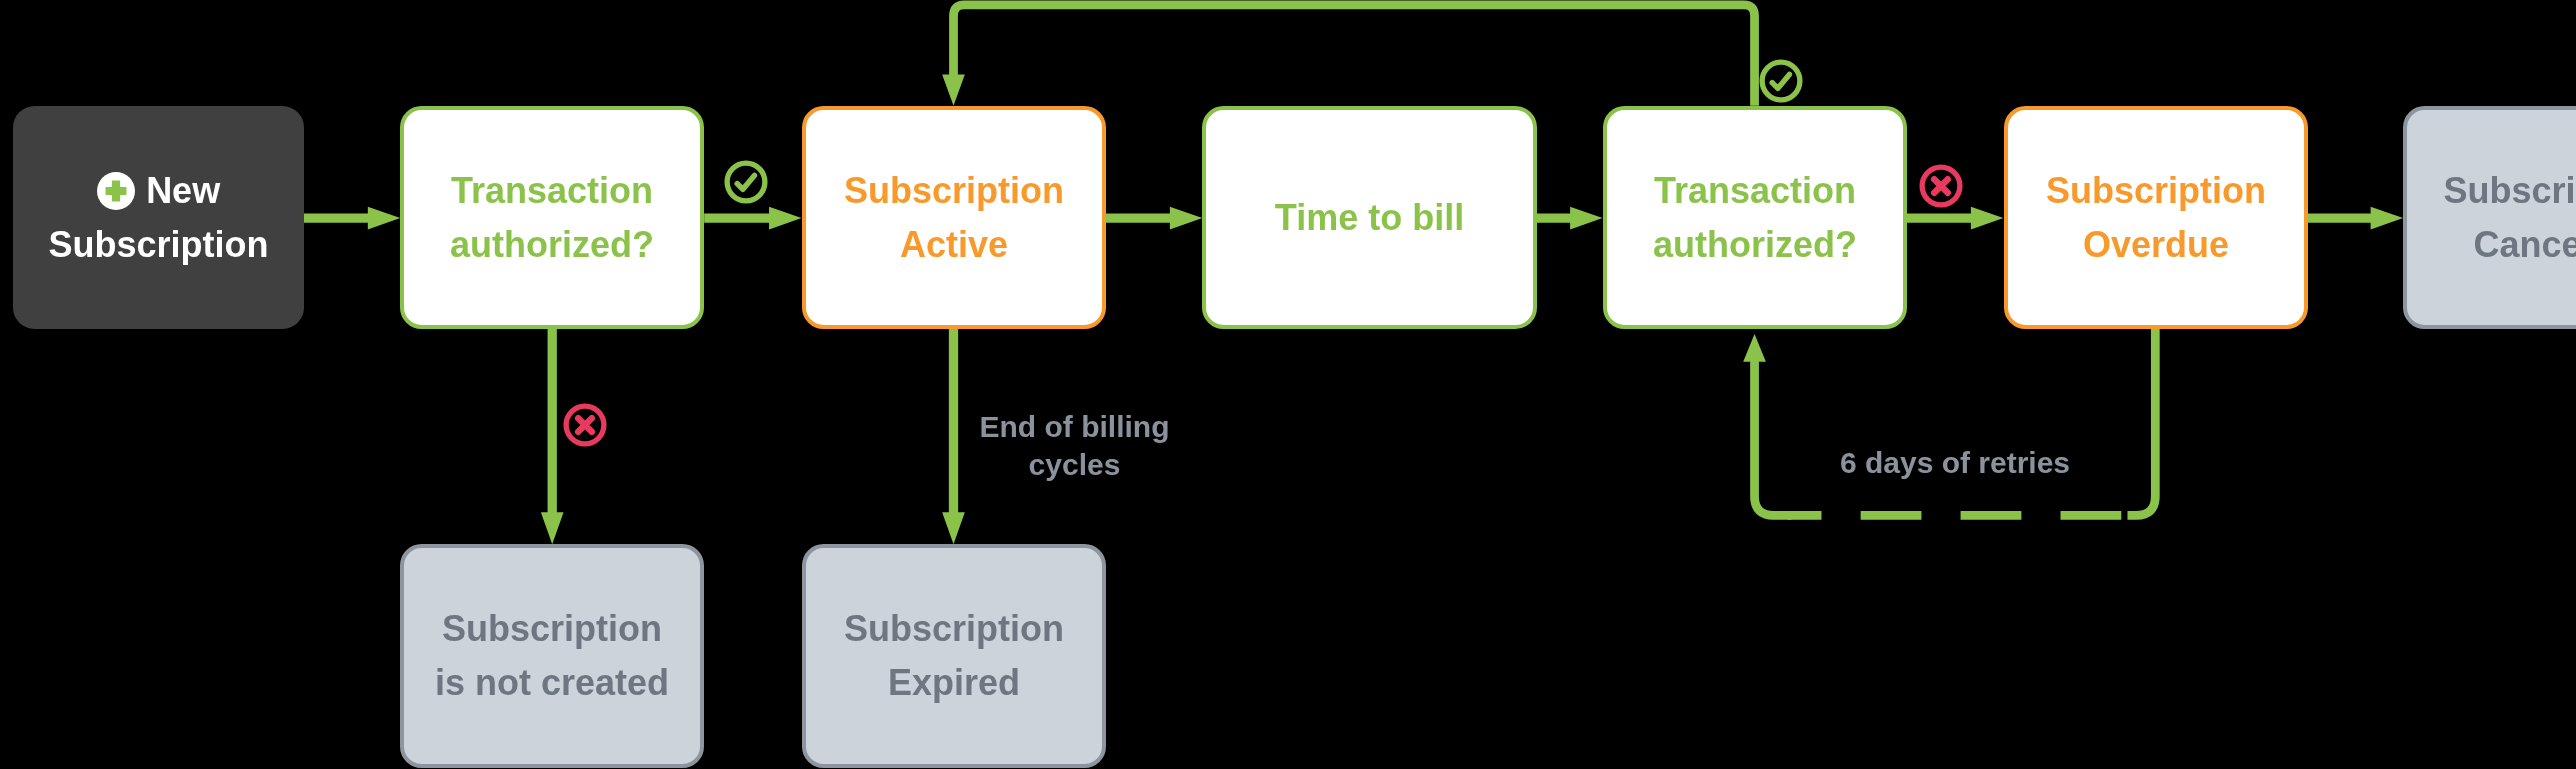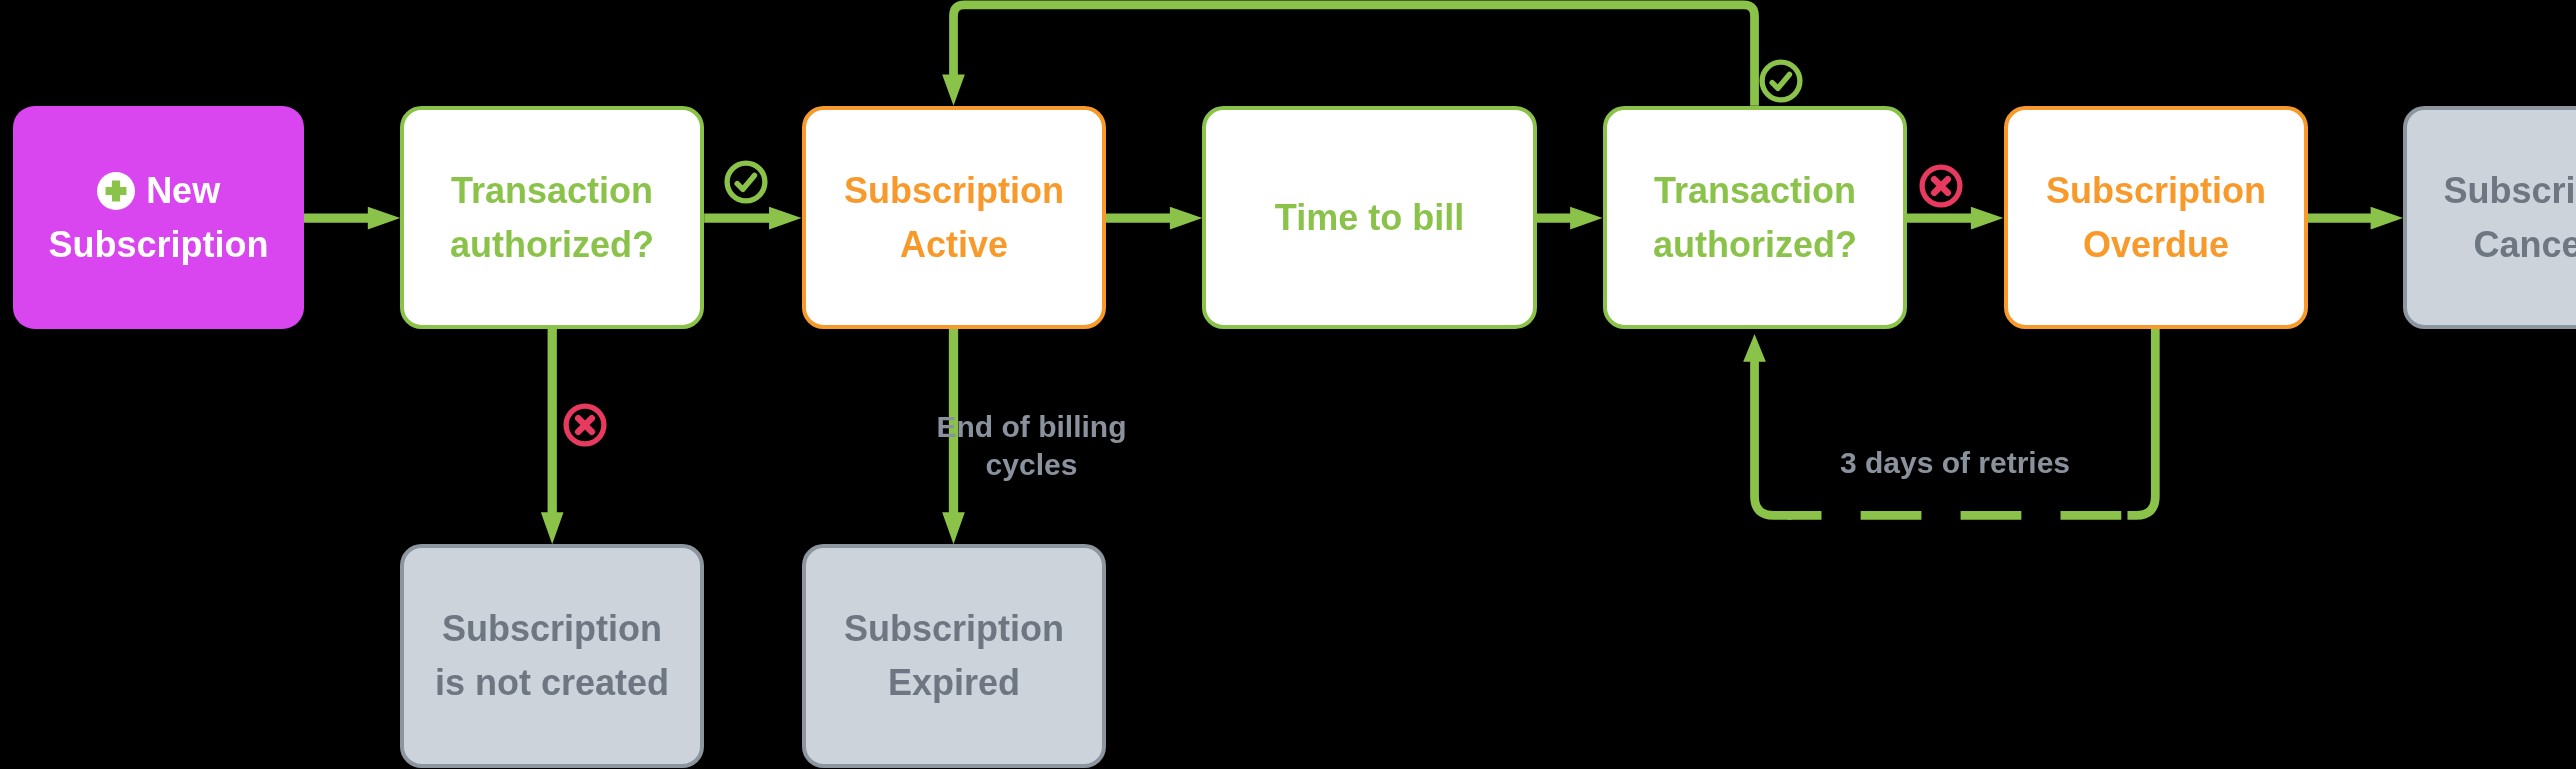--- a/index.html
+++ b/index.html
@@ -2,21 +2,21 @@
 <html style="font-size:8.2px"><head>
 <meta charset="utf-8">
 <style>
   html,body{margin:0;padding:0;background:#000;}
   #stage{position:relative;width:2707px;height:770px;background:#000;overflow:hidden;
          font-family:"Liberation Sans","DejaVu Sans",sans-serif;font-weight:700;}
   .node{position:absolute;box-sizing:border-box;border-radius:21.6px;
         display:flex;align-items:center;justify-content:center;text-align:center;
         font-size:36px;line-height:1.5;}
   .node-label{white-space:pre-line;}
-  .green-solid{background:#d946ef;color:#FFFFFF;}
+  .green-solid{background:#404040;color:#FFFFFF;}
   .green-outline{background:#FFFFFF;border:4.6px solid #8BC34A;color:#8BC34A;}
   .orange-outline{background:#FFFFFF;border:4.6px solid #F89A2B;color:#F89A2B;}
   .gray-solid{background:#CDD3DB;border:4.6px solid #8D959F;color:#6D7681;}
   .row1{top:106px;height:223px;}
   .row2{top:544px;height:224px;}
   .line1wrap{display:flex;align-items:center;justify-content:center;gap:11.3px;}
   .plus-icon{width:38px;height:38px;display:block;}
   .badge{position:absolute;width:44px;height:44px;}
   .badge svg{width:44px;height:44px;display:block;}
   .edge-label{position:absolute;color:#8A929D;font-size:30px;line-height:1.25;
@@ -151,18 +151,18 @@
       <path d="M8.3 8.3 L15.7 15.7 M15.7 8.3 L8.3 15.7" fill="none" stroke="#E8395F" stroke-width="3.6" stroke-linecap="round"></path>
     </svg>
   </div>
   <div class="badge" style="left:563px;top:403px;">
     <svg viewBox="0 0 24 24">
       <circle cx="12" cy="12" r="10.3" fill="none" stroke="#E8395F" stroke-width="2.9"></circle>
       <path d="M8.3 8.3 L15.7 15.7 M15.7 8.3 L8.3 15.7" fill="none" stroke="#E8395F" stroke-width="3.6" stroke-linecap="round"></path>
     </svg>
   </div>
 
-  <div class="edge-label" style="left:926px;top:408px;width:211px;">End of billing
+  <div class="edge-label" style="left:969px;top:408px;width:211px;">End of billing
 cycles</div>
-  <div class="edge-label" style="left:1798px;top:444px;width:314px;">3 days of retries</div>
+  <div class="edge-label" style="left:1798px;top:444px;width:314px;">6 days of retries</div>
 
 </div>
 
 
 </body></html>

